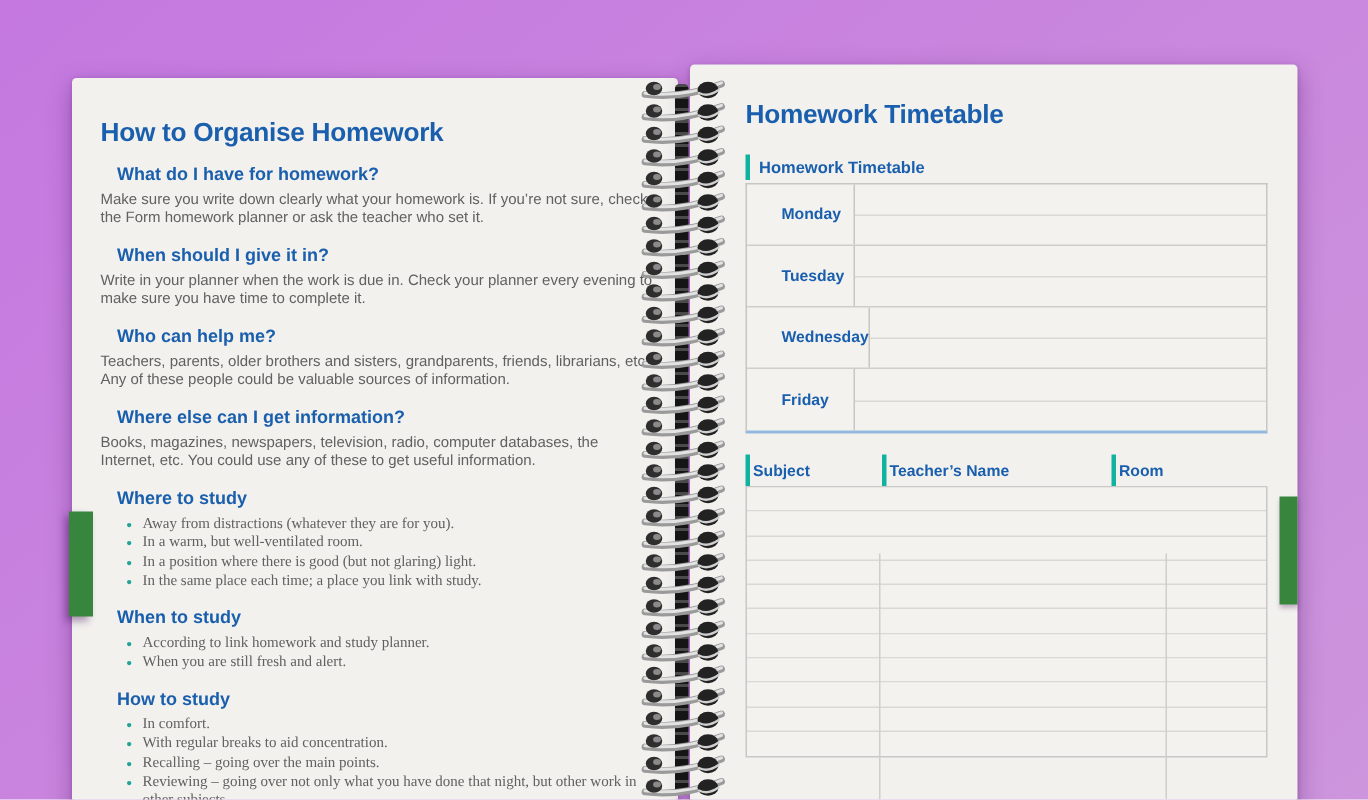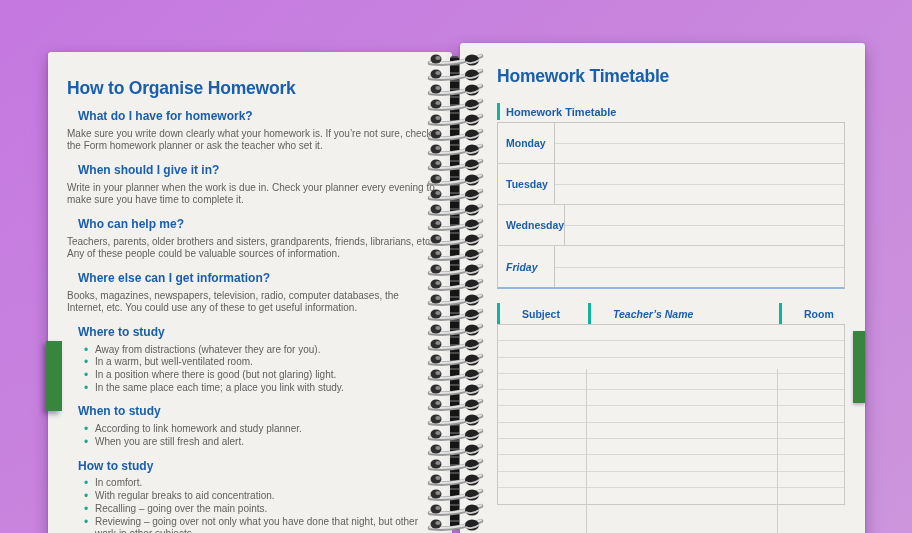--- a/index.html
+++ b/index.html
@@ -26,61 +26,62 @@
     font-size:17.5px; line-height:1.2; font-weight:bold;
     color:#1a5fad; letter-spacing:-0.2px;
   }
   h2 { font-size:12px; line-height:1.15; font-weight:bold; color:#1a5fad; margin:11px 11px 4px; }
   .section p { font-size:10px; line-height:1.26; color:#616161; }
 
   ul.bullets { list-style:none; margin:4px 0 0; }
   ul.bullets li {
     position:relative; font-size:10px; line-height:1.27; color:#616161;
     padding-left:28px;
+    font-family:Liberation Serif, serif;
   }
   ul.bullets li::before {
     content:"•"; position:absolute; left:17px; top:-1px;
     color:#21a398; font-size:12px;
   }
 
   
   .subheader {
     margin-top:16px; height:17px; border-left:3px solid #12b2a0;
     padding-left:6px; display:flex; align-items:center;
     font-size:11px; font-weight:bold; color:#1a5fad;
   }
 
   
   .days-table {
     margin-top:2px; border:1px solid #c7c6c4; border-bottom:2px solid #93b9de;
     background:#f3f2ef;
   }
   .day-row { display:flex; height:41px; border-bottom:1px solid #cfcecb; }
-  .day-row:last-child { border-bottom:none;font-style:italic; }
+  .day-row:last-child { border-bottom:none; }
   .day-cell {
     flex:0 0 57px; border-right:1px solid #c7c6c4;
     display:flex; align-items:center; padding-left:8px;
-    font-size:10.5px; font-weight:bold; color:#1a5fad;
+    font-size:10.5px; font-weight:bold; color:#1a5fad;margin-left:15px;
   }
   .day-lines { flex:1; position:relative; }
   .day-lines::after {
     content:""; position:absolute; left:0; right:0; top:50%;
     border-top:1px solid #d9d8d5;
   }
 
   
   .subject-table { margin-top:14px; }
   .sub-head { display:flex; height:21px; }
   .sub-head .hcell {
-    border-left:3px solid #12b2a0; padding-left:22px;
+    border-left:3px solid #12b2a0; padding-left:2px;
     display:flex; align-items:center;
     font-size:10.5px; font-weight:bold; color:#1a5fad;
   }
   .sub-head .c1 { width:91px; }
-  .sub-head .c2 { width:191px;font-style:italic; }
+  .sub-head .c2 { width:153px; }
   .sub-head .c3 { flex:1; }
   .sub-body { position:relative; border:1px solid #c9c8c6; }
   .sub-row { height:16.3px; border-bottom:1px solid #d9d8d5; background:#f3f2ef; }
   .sub-row:last-child { border-bottom:none; }
   .vline { position:absolute; top:0; bottom:0; width:1px; background:#cfcecb; }
   .vline-1 { left:90px; }
   .vline-2 { left:281px; }
 
   
   .tab {

